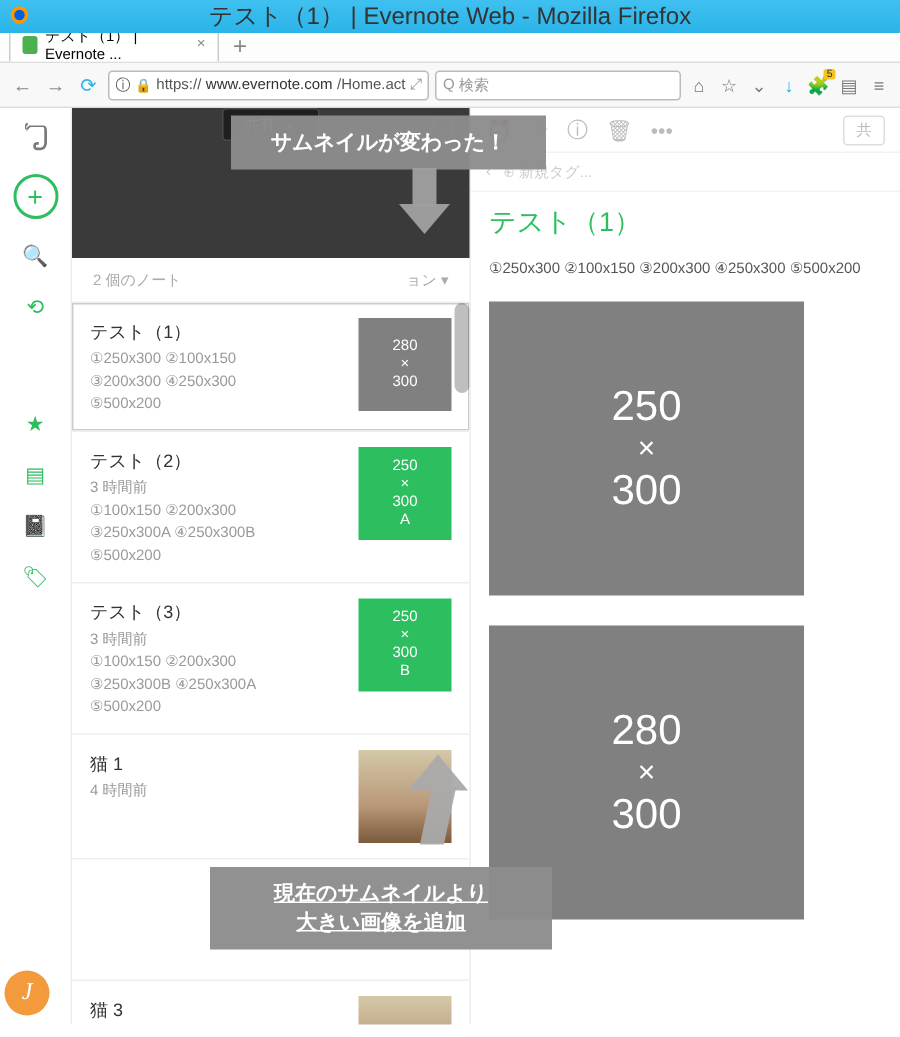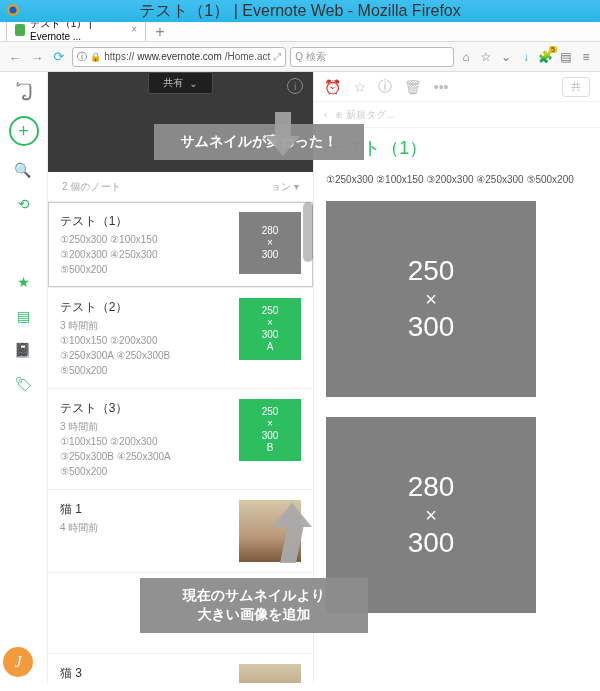--- a/index.html
+++ b/index.html
@@ -52,23 +52,23 @@
 .detail { flex: 1; background: #fff; display: flex; flex-direction: column; overflow: hidden; }
 .tbar { height: 30px; display: flex; align-items: center; padding: 0 10px; gap: 12px; color: #bbb; font-size: 14px; border-bottom: 1px solid #f2f2f2; }
 .tbar .sharebtn2 { margin-left: auto; border: 1px solid #ddd; border-radius: 3px; padding: 2px 8px; font-size: 10px; cursor: pointer; }
 .tagrow { height: 26px; display: flex; align-items: center; padding: 0 10px; gap: 8px; color: #ccc; font-size: 10px; border-bottom: 1px solid #f2f2f2; }
 .dtitle { padding: 8px 12px; font-size: 18px; color: #2dbe60; }
 .dbody { padding: 4px 12px; font-size: 10px; color: #555; line-height: 1.5; }
 .dimgs { display: flex; flex-direction: column; gap: 20px; padding: 10px 12px; }
 .dimg { width: 210px; height: 196px; background: #808080; color: #fff; display: flex; flex-direction: column; align-items: center; justify-content: center; font-size: 28px; line-height: 1.15; }
 .dimg .x { font-size: 20px; }
 
-.anno { position: absolute; background: rgba(140,140,140,0.96); color: #fff; font-size: 14px; font-weight: bold; padding: 8px 12px; text-align: center; line-height: 1.4; pointer-events: none; margin-top: 47px; }
+.anno { position: absolute; background: rgba(140,140,140,0.96); color: #fff; font-size: 14px; font-weight: bold; padding: 8px 12px; text-align: center; line-height: 1.4; pointer-events: none; }
 .anno1 { left: 106px; top: 5px; width: 210px; }
-.anno2 { left: 92px; bottom: 50px; width: 228px; }
+.anno2 { left: 92px; bottom: 50px; width: 228px; text-decoration: underline; }
 .arrow-down { position: absolute; left: 218px; top: 40px; width: 34px; height: 44px; pointer-events: none; }
 .arrow-down .shaft { position: absolute; left: 9px; top: 0; width: 16px; height: 26px; background: rgba(160,160,160,0.95); }
 .arrow-down .head { position: absolute; left: 0; top: 24px; width: 0; height: 0; border-left: 17px solid transparent; border-right: 17px solid transparent; border-top: 20px solid rgba(160,160,160,0.95); }
 .arrow-up { position: absolute; left: 272px; bottom: 120px; width: 40px; height: 60px; pointer-events: none; }
 .arrow-up .head { position: absolute; left: 0; top: 0; width: 0; height: 0; border-left: 20px solid transparent; border-right: 20px solid transparent; border-bottom: 24px solid rgba(170,170,170,0.95); }
 .arrow-up .shaft { position: absolute; left: 12px; top: 22px; width: 16px; height: 38px; background: rgba(170,170,170,0.95); transform: skewX(-12deg); }
 
 .orange-badge { position: absolute; left: 3px; bottom: 6px; width: 30px; height: 30px; background: #f29a3c; border-radius: 50%; color: #fff; font-style: italic; font-family: Georgia, serif; display: flex; align-items: center; justify-content: center; font-size: 16px; }
 </style>
 </head>

